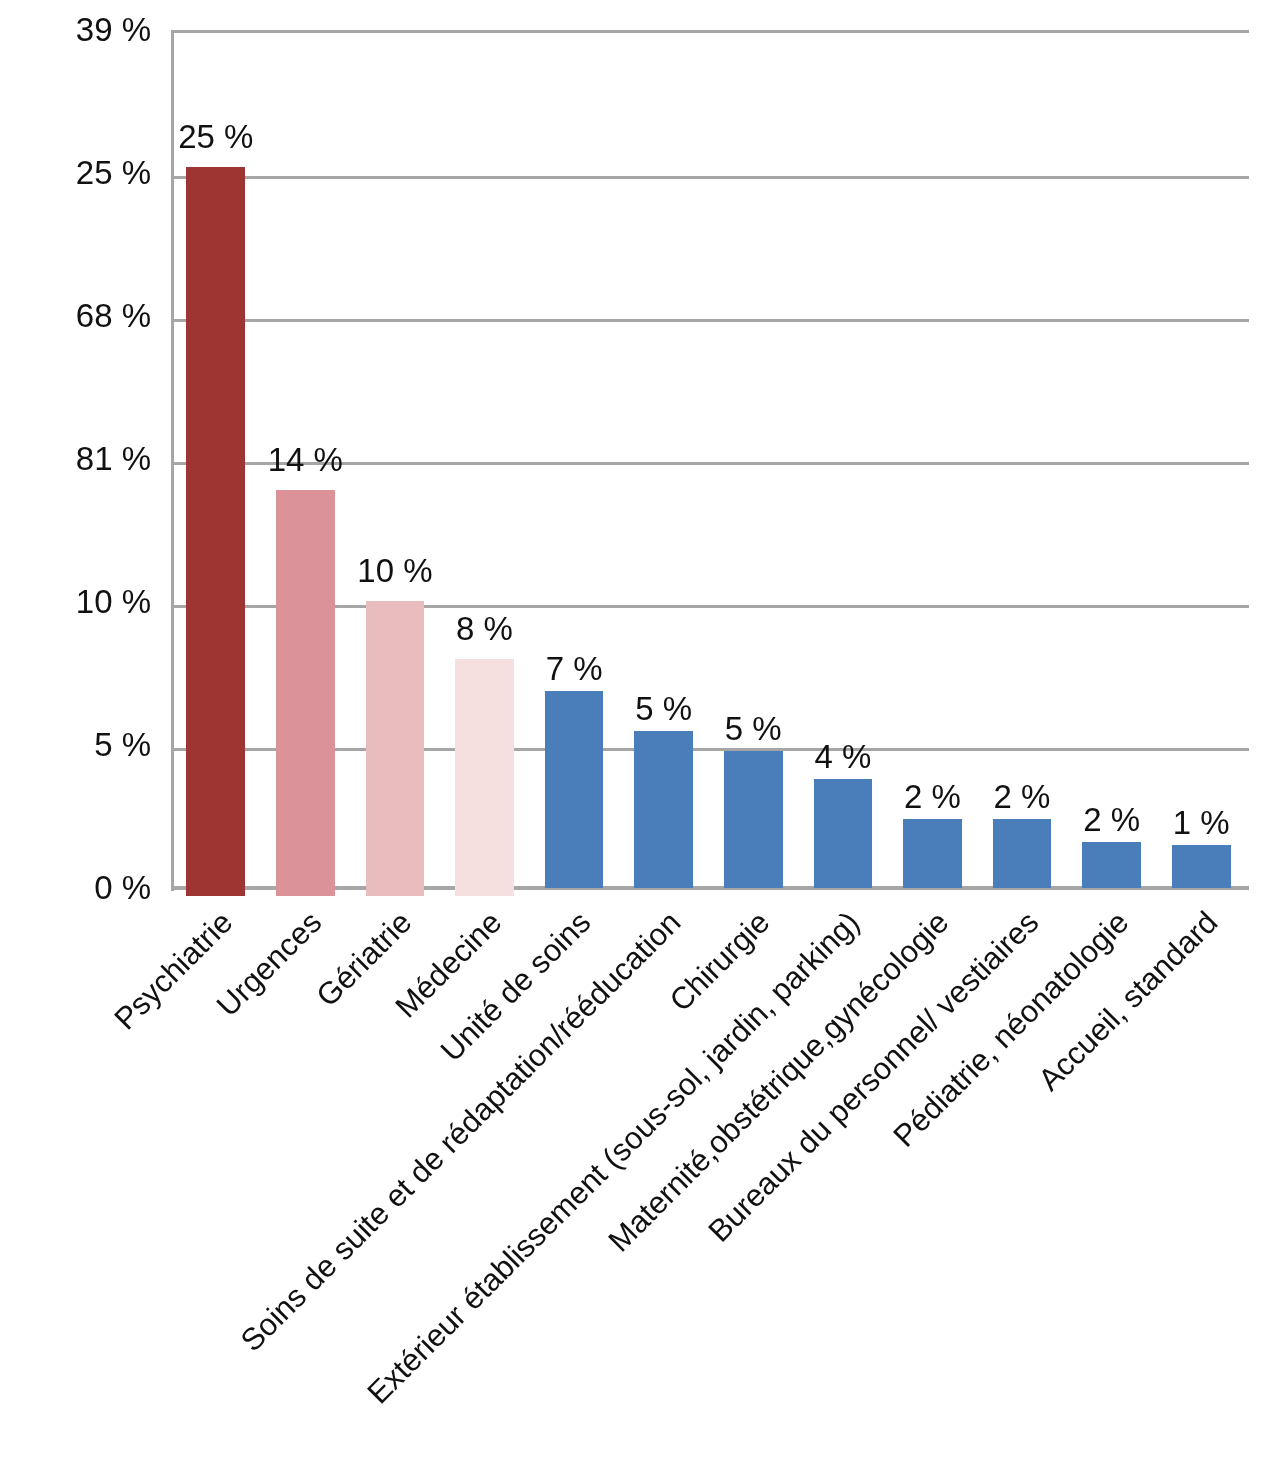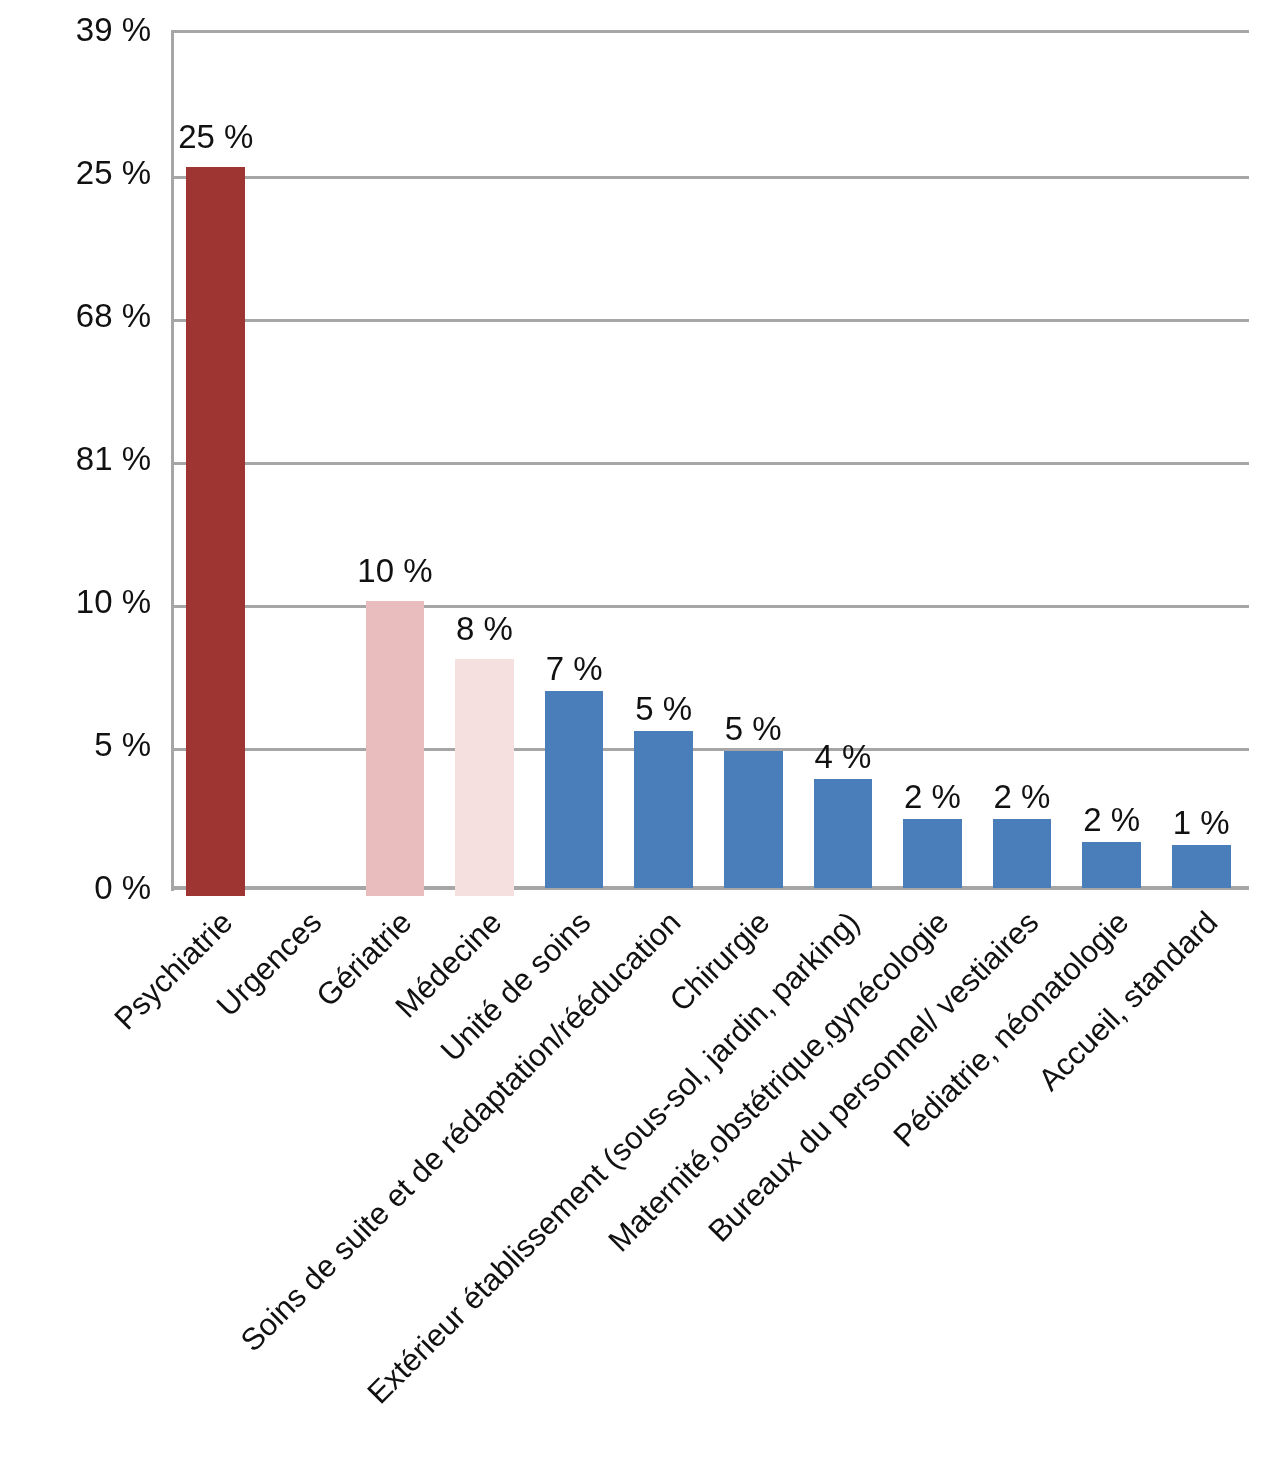--- a/index.html
+++ b/index.html
@@ -141,20 +141,24 @@
         <div class="gridline" style="top: 143px;"></div>
       </div>
   </div>
 
   <div class="axis-baseline"></div>
 
   <div class="bars-layer" id="bars-layer">
       <div class="bar-slot" style="left: 15.4531px; width: 58.6771px;">
         <div class="bar" title="Psychiatrie — 25 %" style="height: 729.3px; background: rgb(158, 53, 51); bottom: 4px;"></div>
         <div class="bar-label" style="bottom: 747.3px;">25 %</div>
+      </div>
+      <div class="bar-slot" style="left: 105.036px; width: 58.6771px;">
+        <div class="bar" title="Urgences — 14 %" style="height: 406.12px; background: rgb(219, 146, 152); bottom: 4px;"></div>
+        <div class="bar-label" style="bottom: 424.12px;">14 %</div>
       </div>
       <div class="bar-slot" style="left: 194.62px; width: 58.6771px;">
         <div class="bar" title="Gériatrie — 10 %" style="height: 294.58px; background: rgb(233, 188, 189); bottom: 4px;"></div>
         <div class="bar-label" style="bottom: 312.58px;">10 %</div>
       </div>
       <div class="bar-slot" style="left: 284.203px; width: 58.6771px;">
         <div class="bar" title="Médecine — 8 %" style="height: 237.38px; background: rgb(245, 223, 223); bottom: 4px;"></div>
         <div class="bar-label" style="bottom: 255.38px;">8 %</div>
       </div>
       <div class="bar-slot" style="left: 373.786px; width: 58.6771px;">

